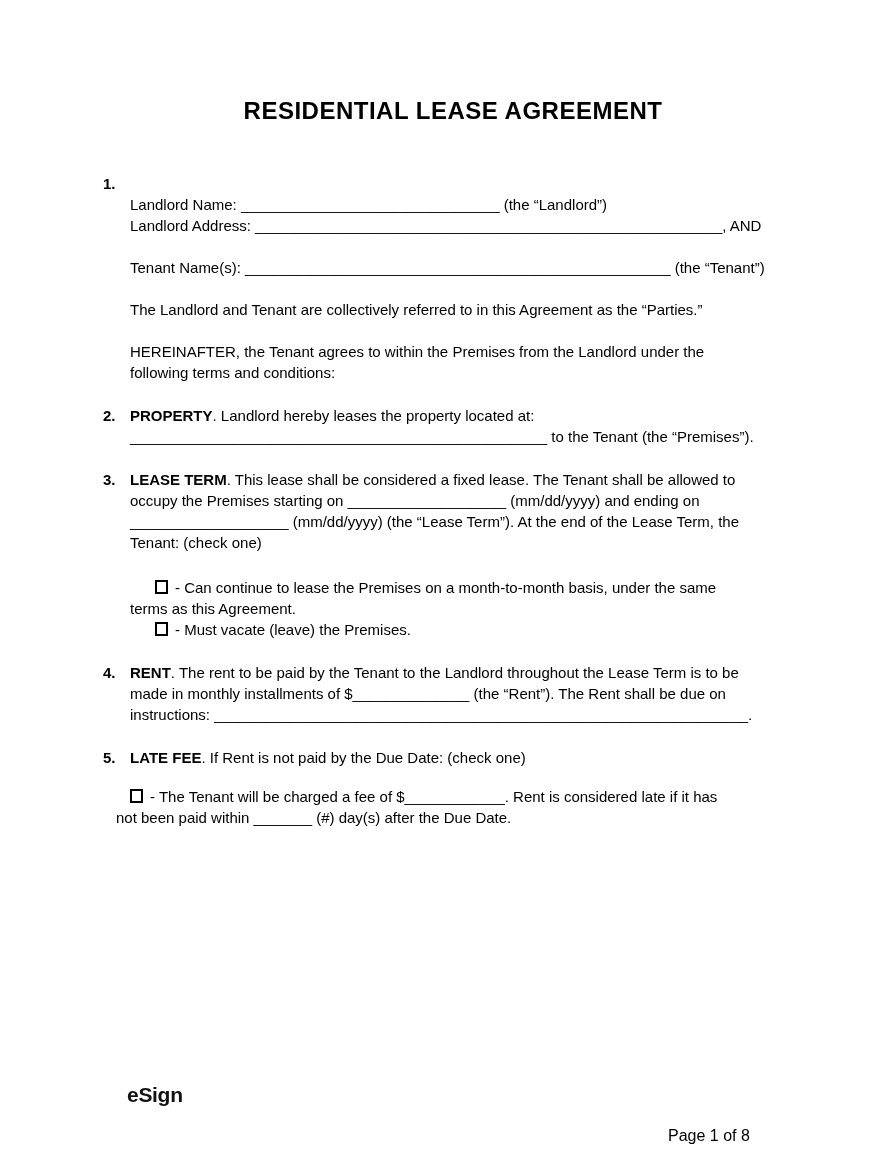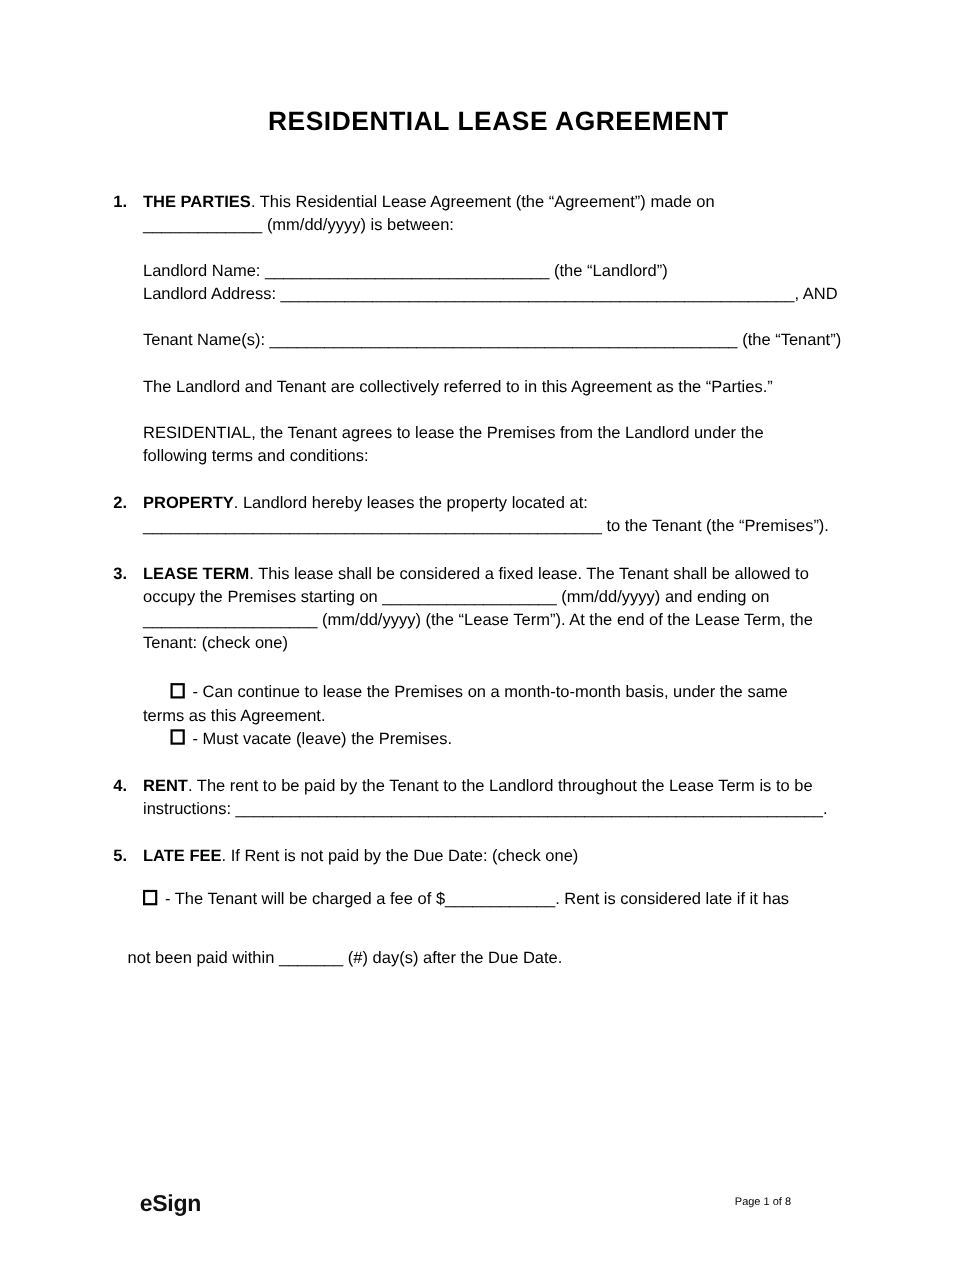--- a/index.html
+++ b/index.html
@@ -48,65 +48,61 @@
     border: 2px solid #000;
     margin-right: 7px;
     vertical-align: -1px;
     background: #fff;
   }
   .cb-item-indent { margin-top: 24px; }
   .cb-item-indent .cb-line1 { margin-left: 25px; }
   .cb-item-indent2 { margin-top: 0; }
   .cb-item-indent2 .cb-line1 { margin-left: 25px; }
   .cb-item-flush { margin-top: 18px; }
-  .cb-item-flush .cb-cont { margin-left: -14px; margin-top: 32px; }
+  .cb-item-flush .cb-cont { margin-left: -14px; }
   .cb-item-flush2 { margin-top: 10px; }
   .footer-brand {
     position: absolute;
     left: 127px;
     top: 1083px;
     font-size: 21px;
     font-weight: bold;
     letter-spacing: -0.3px;
     color: #111111;
   }
   .footer-page {
     position: absolute;
     left: 668px;
-    top: 1087px;
-    font-size: 10px;
+    top: 1127px;
+    font-size: 16px;
   }
 </style>
 </head>
 <body>
 
 <div class="page">
   <div class="doc">
 
     <div class="title">RESIDENTIAL LEASE AGREEMENT</div>
 
     <div class="sec mt-title">
       <div class="sec-num">1.</div>
       <div class="sec-body">
-        <div>
-          <div class="ln"><span class="b">THE PARTIES</span><span>. This Residential Lease Agreement (the “Agreement”) made on</span></div>
-          <div class="ln">_____________ (mm/dd/yyyy) is between:</div>
-        </div>
         <div class="para">
           <div class="ln">Landlord Name: _______________________________ (the “Landlord”)</div>
           <div class="ln">Landlord Address: ________________________________________________________, AND</div>
         </div>
         <div class="para">
           <div class="ln">Tenant Name(s): ___________________________________________________ (the “Tenant”)</div>
         </div>
         <div class="para">
           <div class="ln">The Landlord and Tenant are collectively referred to in this Agreement as the “Parties.”</div>
         </div>
         <div class="para">
-          <div class="ln">RESIDENTIAL, the Tenant agrees to lease the Premises from the Landlord under the</div>
+          <div class="ln">HEREINAFTER, the Tenant agrees to within the Premises from the Landlord under the</div>
           <div class="ln">following terms and conditions:</div>
         </div>
       </div>
     </div>
 
     <div class="sec mt-sec">
       <div class="sec-num">2.</div>
       <div class="sec-body">
         <div class="ln"><span class="b">PROPERTY</span><span>. Landlord hereby leases the property located at:</span></div>
         <div class="ln">__________________________________________________ to the Tenant (the “Premises”).</div>
@@ -129,20 +125,21 @@
         <div class="cb-item-indent2">
           <div class="ln cb-line1"><span class="cbx"></span><span>- Must vacate (leave) the Premises.</span></div>
         </div>
       </div>
     </div>
 
     <div class="sec mt-sec">
       <div class="sec-num">4.</div>
       <div class="sec-body">
         <div class="ln"><span class="b">RENT</span><span>. The rent to be paid by the Tenant to the Landlord throughout the Lease Term is to be</span></div>
+        <div class="ln">made in monthly installments of $______________ (the “Rent”). The Rent shall be due on</div>
         <div class="ln">instructions: ________________________________________________________________.</div>
       </div>
     </div>
 
     <div class="sec mt-sec">
       <div class="sec-num">5.</div>
       <div class="sec-body">
         <div class="ln"><span class="b">LATE FEE</span><span>. If Rent is not paid by the Due Date: (check one)</span></div>
         <div class="cb-item-flush">
           <div class="ln cb-line1"><span class="cbx"></span><span>- The Tenant will be charged a fee of $____________. Rent is considered late if it has</span></div>

